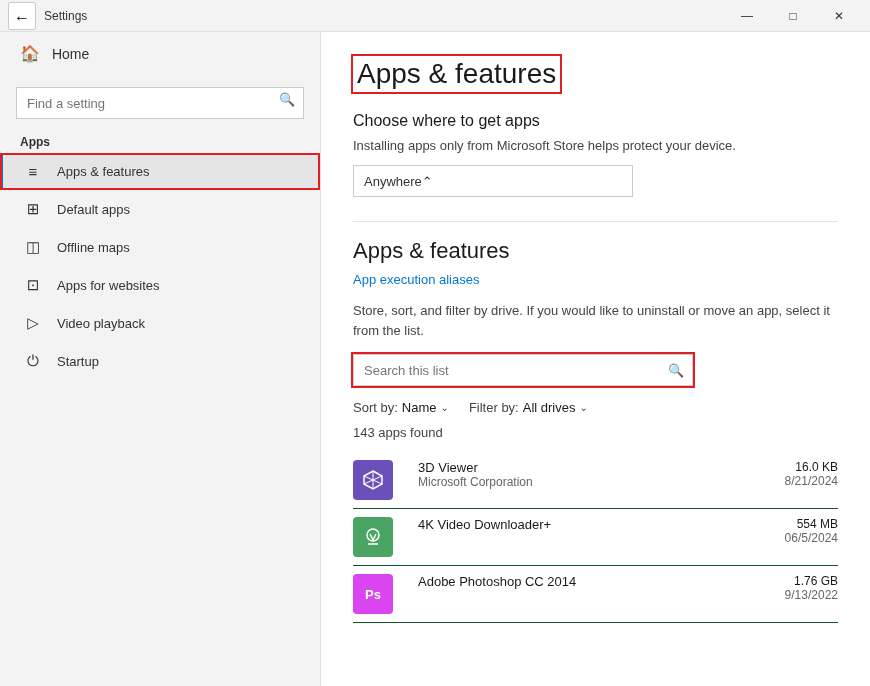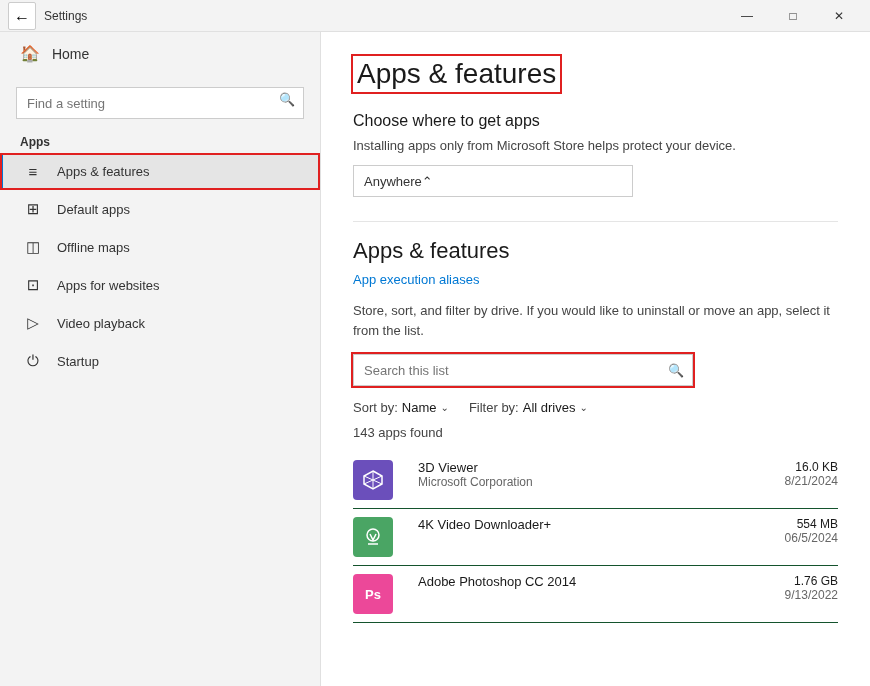--- a/index.html
+++ b/index.html
@@ -296,21 +296,21 @@
       border-radius: 4px;
       flex-shrink: 0;
       display: flex;
       align-items: center;
       justify-content: center;
       font-size: 20px;
     }
 
     .app-icon-3d { background: #6b4fbb; }
     .app-icon-4k { background: #4aa564; }
-    .app-icon-ps { background: #ec4899; }
+    .app-icon-ps { background: #d946ef; }
 
     .app-info { flex: 1; }
     .app-name {
       font-size: 13px;
       color: #1a1a1a;
       font-weight: 400;
     }
     .app-publisher {
       font-size: 12px;
       color: #666;

